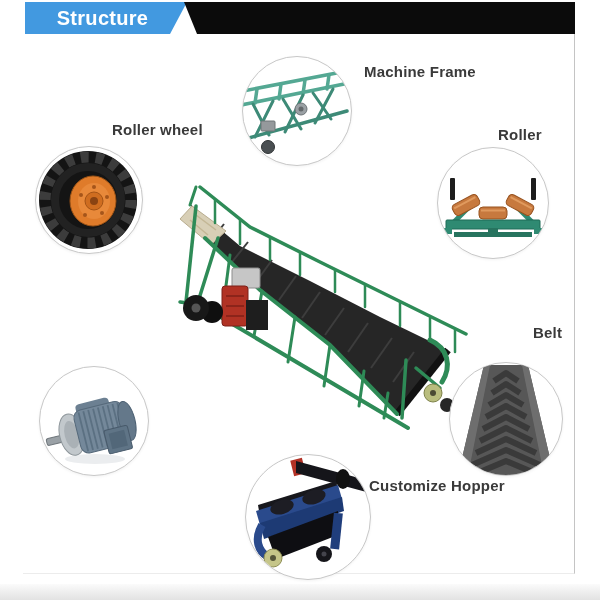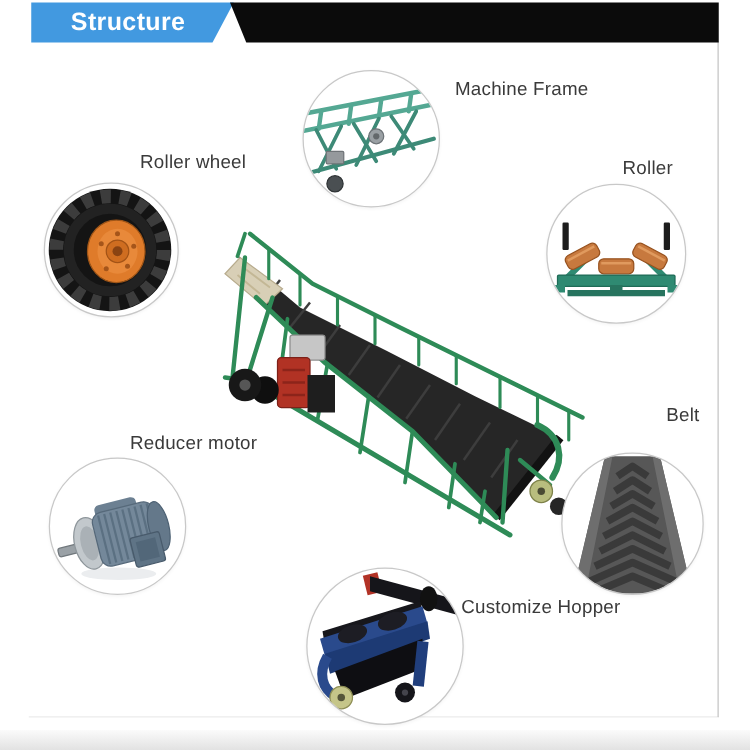--- a/index.html
+++ b/index.html
@@ -3,21 +3,21 @@
 <meta charset="utf-8">
 <style>
   html,body{margin:0;padding:0;background:#ffffff;}
   .stage{position:relative;width:600px;height:600px;overflow:hidden;background:#ffffff;
          font-family:"Liberation Sans",sans-serif;}
   .content-frame{position:absolute;left:23px;top:33px;width:551px;height:540px;
 ial         border-left:1px solid #c4c4c4;border-right:1px solid #c4c4c4;border-bottom:1px solid #ececec;}
   .banner-svg{position:absolute;left:0;top:0;}
   .banner-title{position:absolute;left:25px;top:2px;width:155px;height:44px;line-height:32px;
          text-align:center;font-size:20px;font-weight:600;color:#ffffff;letter-spacing:0.3px;}
-  .part-label{position:absolute;font-size:15px;font-weight:400;color:#3a3a3a;white-space:nowrap;letter-spacing:0.2px;}
+  .part-label{position:absolute;font-size:15px;font-weight:700;color:#3a3a3a;white-space:nowrap;letter-spacing:0.2px;}
   .lbl-machine-frame{left:364px;top:63px;}
   .lbl-mobile-wheel{left:112px;top:121px;}
   .lbl-roller{left:498px;top:126px;}
   .lbl-reducer-motor{left:104px;top:346px;}
   .lbl-belt{left:533px;top:324px;}
   .lbl-customize-hopper{left:369px;top:477px;text-align:center;}
   .photo-circle{position:absolute;border-radius:50%;border:1px solid #c8c8c8;background:#ffffff;
          overflow:hidden;box-shadow:0 1px 3px rgba(0,0,0,0.05);}
   .c-machine-frame{left:242px;top:56px;width:108px;height:108px;}
   .c-mobile-wheel{left:35px;top:146px;width:106px;height:106px;}
@@ -252,18 +252,17 @@
       <circle cx="27" cy="103" r="9" fill="#c5c589" stroke="#8e8e55"></circle>
       <circle cx="27" cy="103" r="3" fill="#55553a"></circle>
       <circle cx="78" cy="99" r="8" fill="#15151a"></circle>
       <circle cx="78" cy="99" r="2.5" fill="#44444c"></circle>
     </svg>
   </div>
 
   <div class="part-label lbl-machine-frame">Machine Frame</div>
   <div class="part-label lbl-mobile-wheel">Roller wheel</div>
   <div class="part-label lbl-roller">Roller</div>
-  <div class="part-label lbl-reducer-motor">Reducer motor</div>
   <div class="part-label lbl-belt">Belt</div>
   <div class="part-label lbl-customize-hopper">Customize Hopper</div>
 
   <div class="bottom-band"></div>
 </div>
 
 </body></html>

